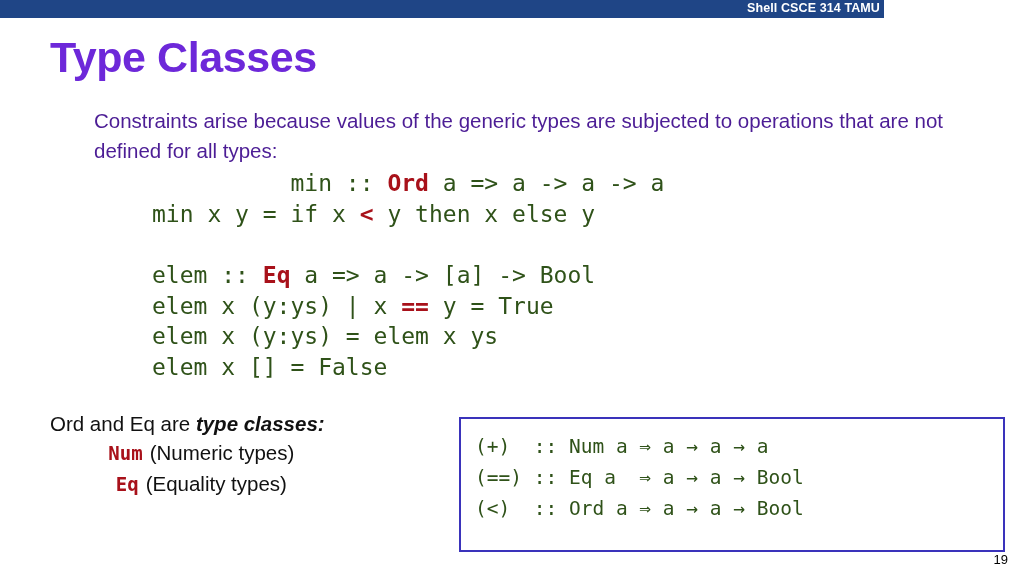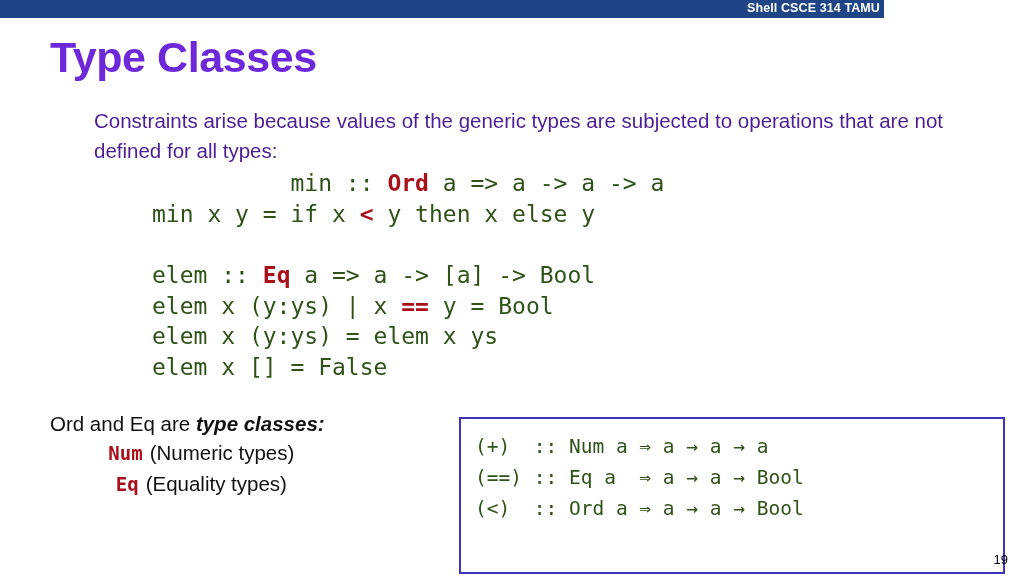--- a/index.html
+++ b/index.html
@@ -129,21 +129,21 @@
     color: #111111;
     padding-left: 7px;
   }
 
   
   .sig-box {
     position: absolute;
     left: 459px;
     top: 417px;
     width: 546px;
-    height: 157px;
+    height: 135px;
     box-sizing: border-box;
     border: 2.5px solid #3a33bb;
     background: #ffffff;
   }
   .sig-lines {
     position: absolute;
     left: 14px;
     top: 12px;
     font-family: "DejaVu Sans Mono", monospace;
     font-size: 19.5px;
@@ -172,21 +172,21 @@
 <div class="header-underline"></div>
 
 <div class="slide-title">Type Classes</div>
 
 <div class="body-paragraph">Constraints arise because values of the generic types are subjected to operations that are not defined for all types:</div>
 
 <div class="code-block" id="code-min"><span><span>          min :: </span><span class="kw">Ord</span><span> a =&gt; a -&gt; a -&gt; a</span></span>
 <span><span>min x y = if x </span><span class="kw">&lt;</span><span> y then x else y</span></span></div>
 
 <div class="code-block" id="code-elem"><span><span>elem :: </span><span class="kw">Eq</span><span> a =&gt; a -&gt; [a] -&gt; Bool</span></span>
-<span><span>elem x (y:ys) | x </span><span class="kw">==</span><span> y = Bool</span></span>
+<span><span>elem x (y:ys) | x </span><span class="kw">==</span><span> y = True</span></span>
 <span>elem x (y:ys) = elem x ys</span>
 <span>elem x [] = False</span></div>
 
 <div class="summary">
   <div class="summary-lead"><span>Ord and Eq are </span><span class="em">type classes:</span></div>
 
   <div class="summary-row">
     <span class="cls">Num</span><span class="desc">(Numeric types)</span>
   </div>
   <div class="summary-row">

